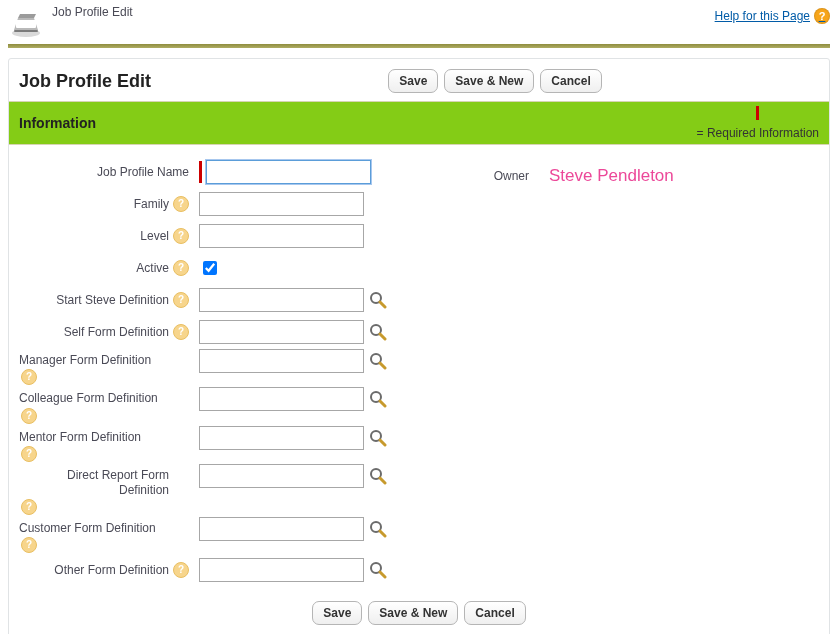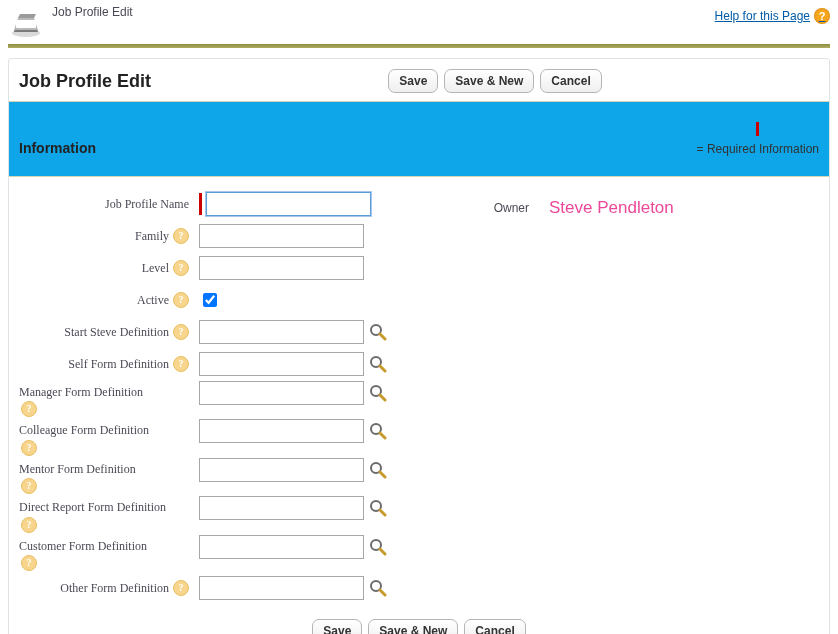--- a/index.html
+++ b/index.html
@@ -105,26 +105,26 @@
     color: #333;
     padding: 4px 10px;
     border: 1px solid #b5b5b5;
     border-radius: 7px;
     background: linear-gradient(#ffffff, #efefef);
     cursor: pointer;
   }
 
   .section-header {
     display: flex;
-    align-items: flex-end;
+    align-items: center;
     justify-content: space-between;
-    background: #0ea5e9;
+    background: #84cc16;
     border-top: 1px solid #d6d4b2;
     border-bottom: 1px solid #d6d4b2;
-    padding: 20px 10px;
+    padding: 4px 10px;
     font-size: 14px;
   }
   .section-title {
     font-weight: bold;
     color: #222;
   }
   .required-legend {
     display: flex;
     align-items: center;
     gap: 6px;
@@ -156,21 +156,20 @@
     margin: 2px 0;
   }
   .field-row.multiline { align-items: flex-start; }
   .field-label {
     flex: 0 0 170px;
     text-align: right;
     padding-right: 4px;
     font-size: 12px;
     color: #4a4a56;
     line-height: 1.2;
-    font-family: Liberation Serif, serif;
   }
   .field-row.multiline .field-label { padding-top: 4px; }
   .help-q {
     width: 14px; height: 14px;
     border-radius: 50%;
     background: #f7d58c;
     border: 1px solid #e9bf62;
     color: #fff;
     font-size: 10px;
     font-weight: bold;

